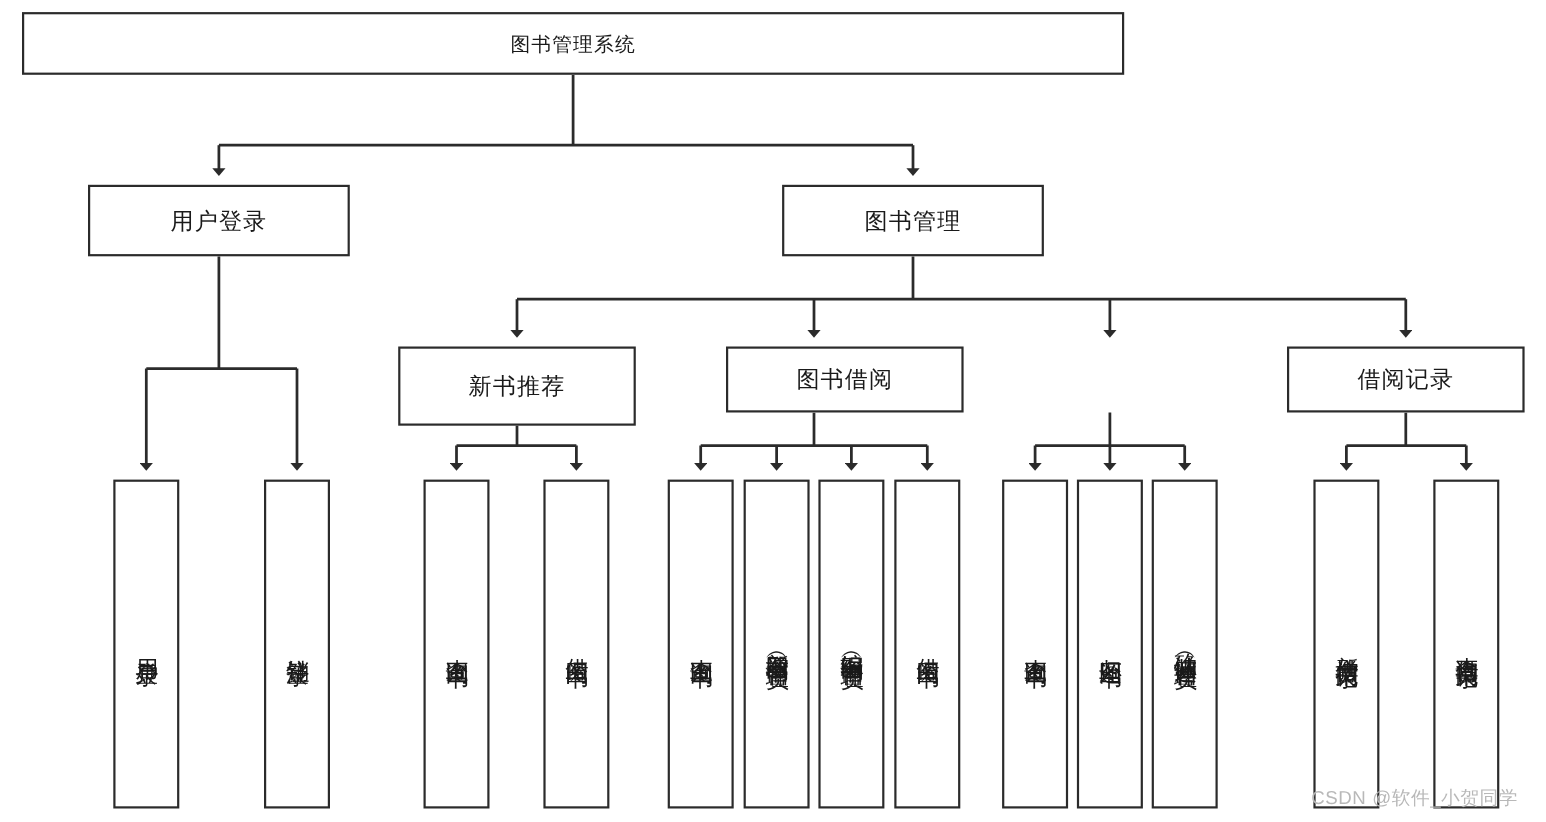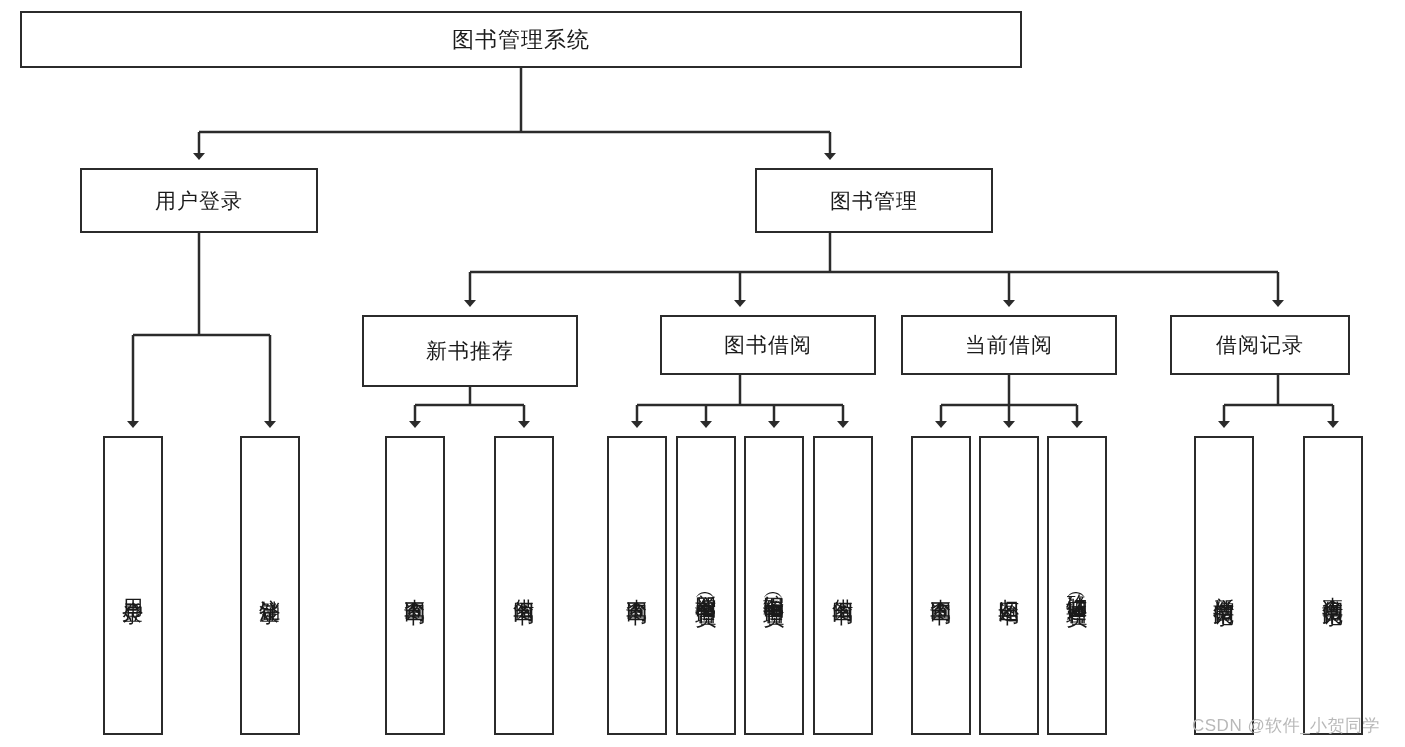--- a/index.html
+++ b/index.html
@@ -31,21 +31,21 @@
     background: #ffffff;
     border: 2.5px solid #2b2b2b;
     display: flex;
     align-items: center;
     justify-content: center;
     text-align: center;
     color: #1a1a1a;
     z-index: 2;
   }
   .node.root {
-    font-size: 22px;
+    font-size: 18px;
     letter-spacing: 1px;
   }
   .node.lvl1,
   .node.lvl2 {
     font-size: 21px;
     letter-spacing: 1px;
   }
   .node.leaf {
     font-size: 21px;
     letter-spacing: 2px;
@@ -122,34 +122,31 @@
     </g>
   </svg>
 
   <div class="node root" style="left:20px;top:11px;width:1002px;height:57px;">
     <span class="node-label">图书管理系统</span>
   </div>
 
   <div class="node lvl1" style="left:80px;top:168px;width:238px;height:65px;">
     <span class="node-label">用户登录</span>
   </div>
-  <div class="node lvl1" style="left:711px;top:168px;width:238px;height:65px;margin-left:44px;">
+  <div class="node lvl1" style="left:711px;top:168px;width:238px;height:65px;">
     <span class="node-label">图书管理</span>
   </div>
 
   <div class="node lvl2" style="left:362px;top:315px;width:216px;height:72px;">
     <span class="node-label">新书推荐</span>
   </div>
   <div class="node lvl2" style="left:660px;top:315px;width:216px;height:60px;">
     <span class="node-label">图书借阅</span>
   </div>
-  <div class="node lvl2" style="left:901px;top:315px;width:216px;height:60px;">
-    <span class="node-label">当前借阅</span>
-  </div>
-  <div class="node lvl2" style="left:1170px;top:315px;width:180px;height:60px;">
+  <div class="node lvl2" style="left:1170px;top:315px;width:216px;height:60px;">
     <span class="node-label">借阅记录</span>
   </div>
 
   <div class="node leaf" style="left:103px;top:436px;width:60px;height:299px;">
     <span class="node-label">用户登录</span>
   </div>
   <div class="node leaf" style="left:240px;top:436px;width:60px;height:299px;">
     <span class="node-label">注销登录</span>
   </div>
 

